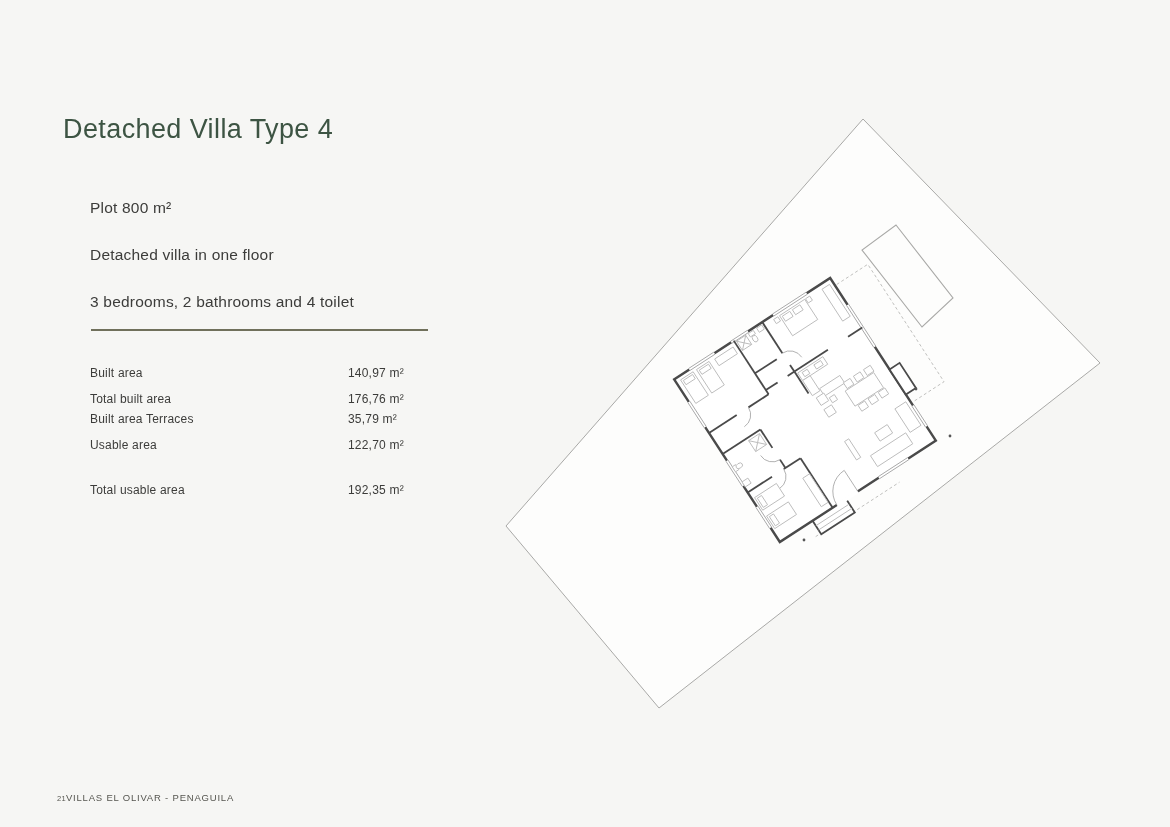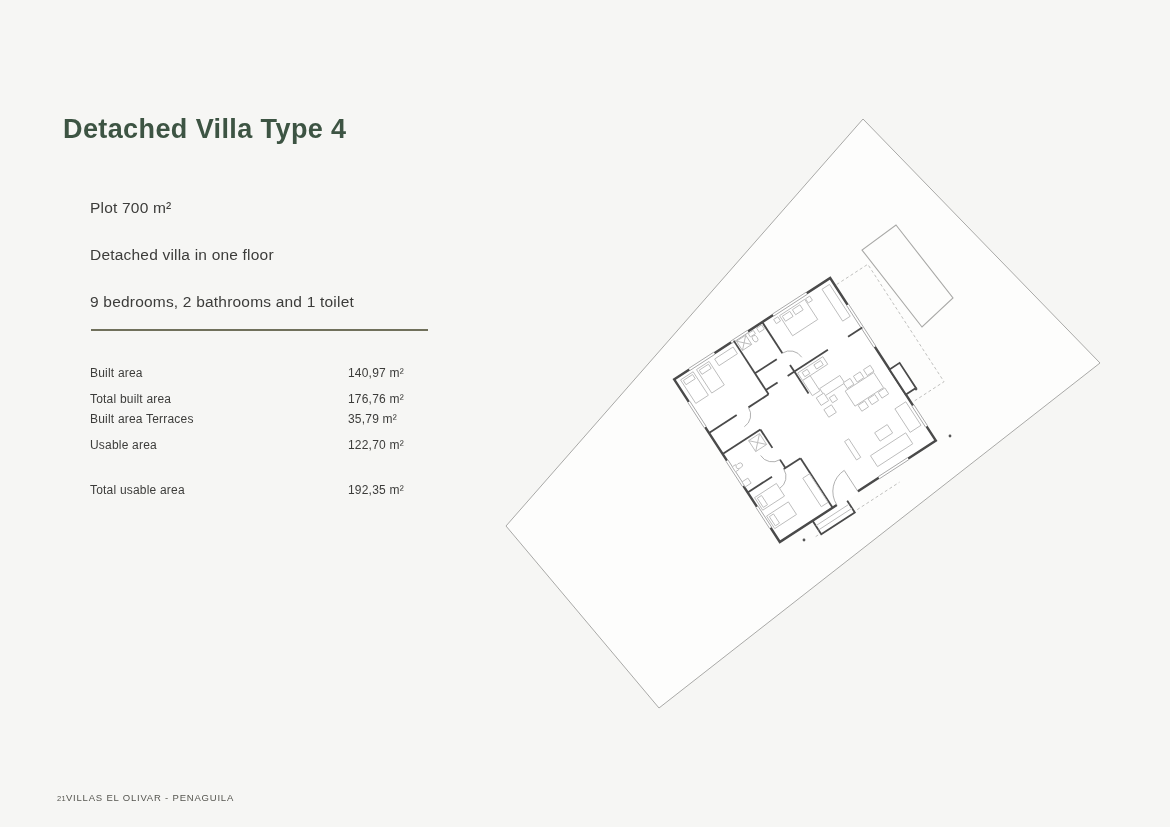--- a/index.html
+++ b/index.html
@@ -19,21 +19,21 @@
   html,body{width:1170px;height:827px}
   body{
     position:relative;
     background:var(--background);
     font-family:"Liberation Sans","DejaVu Sans",sans-serif;
     color:var(--text);
     overflow:hidden;
   }
   .page-title{
     position:absolute;left:63px;top:114px;
-    font-size:27px;font-weight:700;letter-spacing:.4px;
+    font-size:27px;font-weight:400;letter-spacing:.4px;
     color:var(--accent-green);
   }
   .spec{
     position:absolute;left:90px;
     font-size:15.5px;letter-spacing:.2px;color:var(--text);
   }
   .section-rule{
     position:absolute;left:91px;top:329px;width:337px;height:2px;
     background:var(--rule-olive);
   }
@@ -58,23 +58,23 @@
   .furnl{fill:none;stroke:var(--plan-light);stroke-width:.9}
   .dash{fill:none;stroke:var(--plan-dash);stroke-width:.8;stroke-dasharray:3 2.5}
   .arc{fill:none;stroke:#9a9a9a;stroke-width:.7}
   .dot{fill:#565656}
 </style>
 </head>
 <body>
 
 <div class="page-title">Detached Villa Type 4</div>
 
-<div class="spec" style="top:199px">Plot 700 m²</div>
+<div class="spec" style="top:199px">Plot 800 m²</div>
 <div class="spec" style="top:246px">Detached villa in one floor</div>
-<div class="spec" style="top:293px">9 bedrooms, 2 bathrooms and 1 toilet</div>
+<div class="spec" style="top:293px">3 bedrooms, 2 bathrooms and 4 toilet</div>
 
 <div class="section-rule"></div>
 
 <div class="area-row" style="top:366px">
   <span>Built area</span>
   <span class="val">140,97 m²</span>
 </div>
 <div class="area-row" style="top:412px">
   <span>Built area Terraces</span>
   <span class="val">35,79 m²</span>

